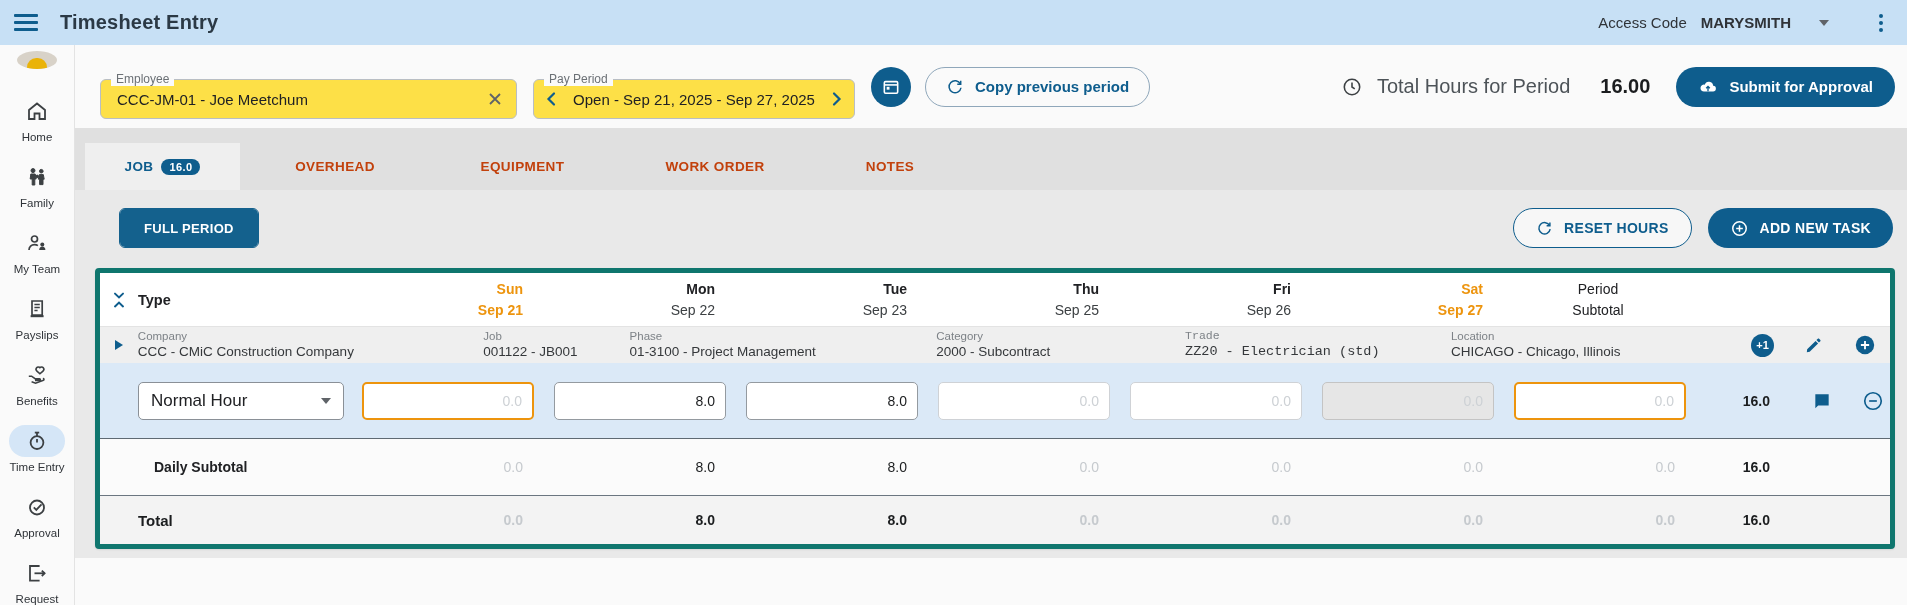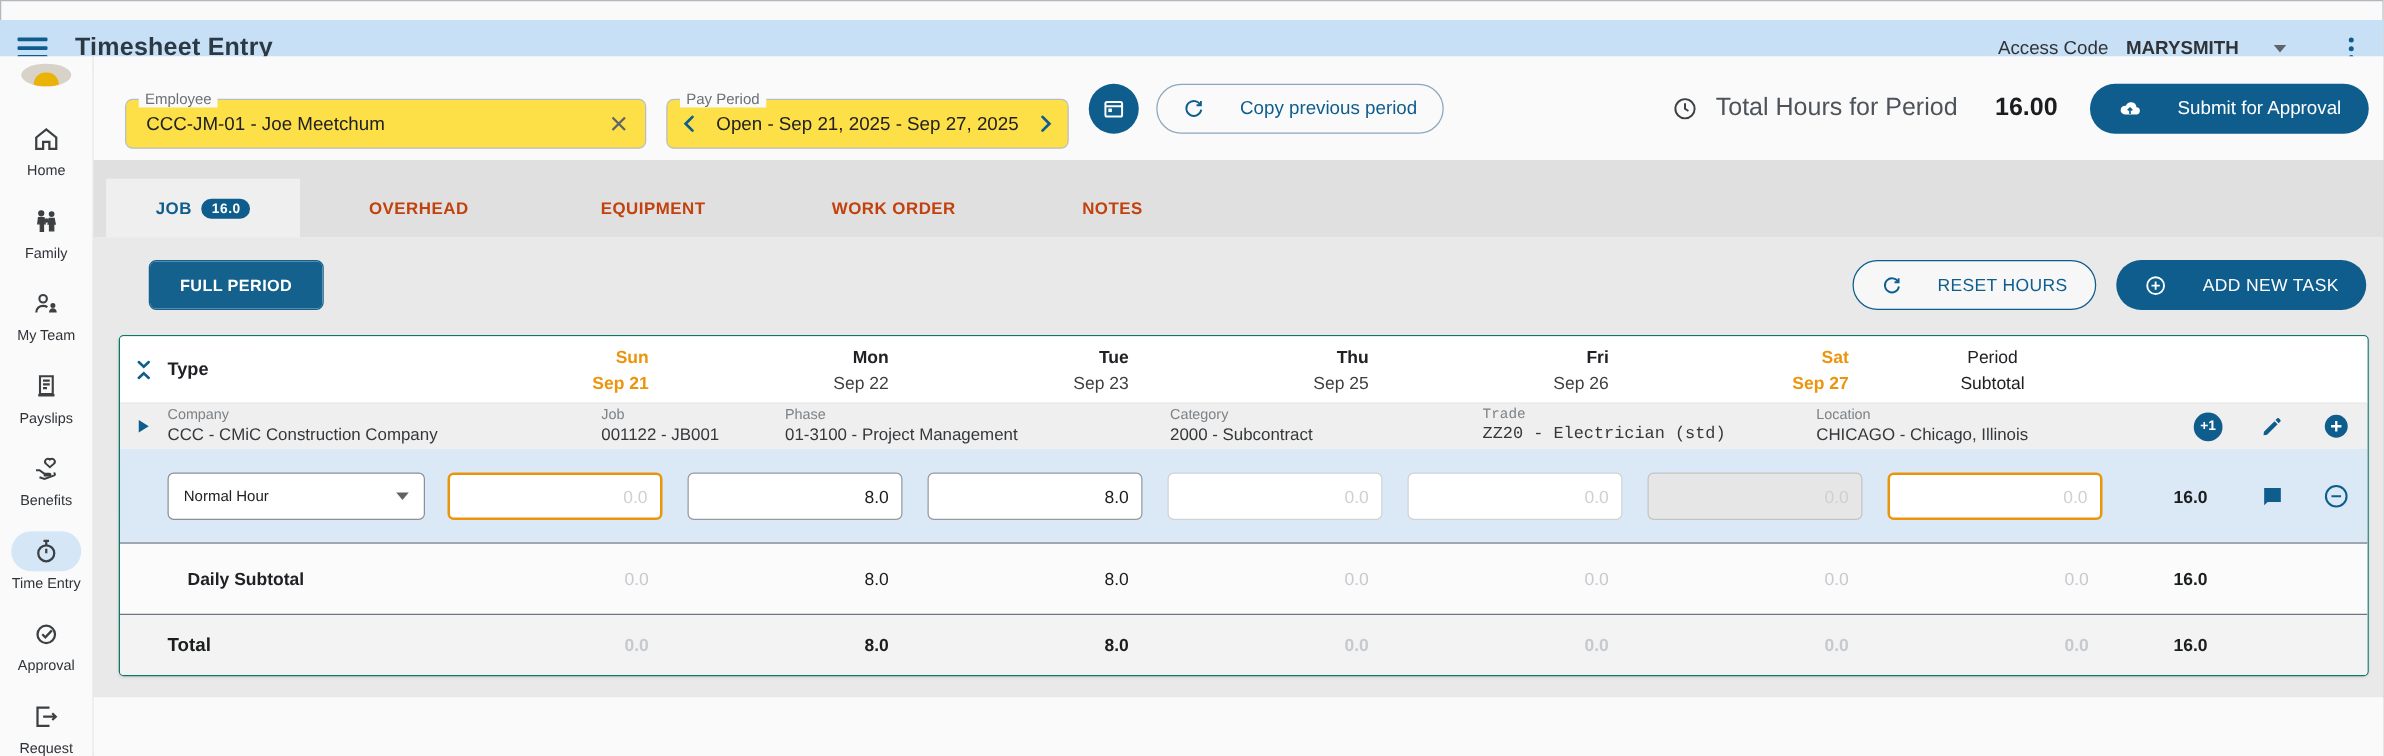--- a/index.html
+++ b/index.html
@@ -1,21 +1,21 @@
 <!DOCTYPE html>
 <html><head>
 <meta charset="utf-8">
 <style>
   *{margin:0;padding:0;box-sizing:border-box;}
   html,body{width:1907px;height:605px;}
   body{font-family:"Liberation Sans","DejaVu Sans",sans-serif;background:#fafafa;color:#212121;}
   .screen{position:relative;width:1907px;height:605px;overflow:hidden;background:#fafafa;box-shadow:inset 0 0 0 1px #b3b8be;}
 
   
-  .topbar{position:absolute;left:0;top:16px;width:1907px;height:45px;background:#c7e0f5;display:flex;align-items:center;padding:0 14px;}
+  .topbar{position:absolute;left:0;top:0;width:1907px;height:45px;background:#c7e0f5;display:flex;align-items:center;padding:0 14px;}
   .hamburger{width:24px;height:24px;display:flex;flex-direction:column;justify-content:center;gap:4px;cursor:pointer;}
   .hamburger span{display:block;height:3px;background:#0e5d8d;border-radius:1px;}
   .app-title{font-size:20px;font-weight:700;color:#2b3945;margin-left:22px;letter-spacing:.2px;}
   .topbar .spacer{flex:1;}
   .access{display:flex;align-items:center;gap:14px;font-size:15px;color:#2f3338;}
   .access .val{font-weight:700;}
   .caret{width:0;height:0;border-left:5px solid transparent;border-right:5px solid transparent;border-top:6px solid #5f6368;display:inline-block;}
   .kebab{width:24px;height:24px;margin-left:40px;display:flex;flex-direction:column;align-items:center;justify-content:center;gap:3px;cursor:pointer;}
   .kebab i{width:4px;height:4px;border-radius:50%;background:#0e5d8d;display:block;}
 
@@ -34,21 +34,21 @@
   .main{position:absolute;left:75px;top:45px;width:1832px;height:560px;display:flex;flex-direction:column;}
   .toolbar{height:83px;background:#fafafa;display:flex;align-items:center;padding-left:25px;}
   .field{position:relative;height:40px;border:1px solid #b9bec4;border-radius:6px;background:#fde047;display:flex;align-items:center;margin-top:25px;}
   .field .flabel{position:absolute;top:-8px;left:10px;background:#fafafa;padding:0 5px;font-size:12px;color:#6b7075;}
   .employee{width:417px;padding:0 12px 0 16px;}
   .employee .fval{flex:1;font-size:15px;color:#202124;}
   .payperiod{width:322px;margin-left:16px;padding:0 10px;justify-content:space-between;}
   .payperiod .fval{font-size:15px;color:#202124;}
   .iconbtn{border:none;cursor:pointer;display:flex;align-items:center;justify-content:center;background:transparent;}
   .cal-btn{width:40px;height:40px;border-radius:50%;background:#0e5d8d;margin-left:16px;}
-  .pill-btn{height:40px;border-radius:20px;display:flex;align-items:center;gap:28px;cursor:pointer;font-weight:400;}
+  .pill-btn{height:40px;border-radius:20px;display:flex;align-items:center;gap:11px;cursor:pointer;font-weight:700;}
   .copy-btn{margin-left:14px;padding:0 20px;border:1px solid #8fa7ba;background:#fafafa;color:#0e5d8d;font-size:15px;}
   .totals{display:flex;align-items:center;margin-left:auto;}
   .totals .tlabel{font-size:20px;color:#4d5358;margin-left:14px;}
   .totals .tval{font-size:20px;font-weight:700;color:#1b1d1f;margin-left:30px;}
   .submit-btn{margin-left:26px;margin-right:12px;padding:0 22px;background:#0e5d8d;border:none;color:#fff;font-size:15px;}
 
   
   .tabstrip{height:62px;background:#e0e0e0;display:flex;align-items:flex-end;padding-left:10px;}
   .tab{height:47px;display:flex;align-items:center;justify-content:center;gap:8px;font-size:13.5px;font-weight:700;letter-spacing:.4px;color:#c2410c;cursor:pointer;}
   .tab.active{background:#efefef;color:#0e5d8d;}
@@ -58,42 +58,42 @@
   .content{height:368px;background:#e9e9e9;padding:18px 0 0 20px;}
   .content-row{display:flex;align-items:center;padding-left:24px;}
   .toggle{display:flex;border-radius:6px;overflow:hidden;border:1px solid #14618d;}
   .toggle .opt{height:38px;display:flex;align-items:center;justify-content:center;font-size:13px;font-weight:700;letter-spacing:.3px;cursor:pointer;padding:0 24px;color:#0e5d8d;background:#fcfcfc;}
   .toggle .opt.active{background:#14618d;color:#fff;}
   .right-actions{margin-left:auto;display:flex;gap:16px;margin-right:14px;}
   .reset-btn{padding:0 22px;border:1.5px solid #0e5d8d;background:#f7f7f7;color:#0e5d8d;font-size:14px;letter-spacing:.3px;}
   .add-btn{padding:0 22px;border:none;background:#0e5d8d;color:#fff;font-size:14px;letter-spacing:.3px;}
 
   
-  .card{margin-top:20px;width:1800px;background:#fff;border:1px solid #0f766e;border-radius:4px;overflow:hidden;box-shadow:0 1px 2px rgba(0,0,0,.08);}
+  .card{margin-top:20px;width:1800px;background:#fff;border:5px solid #0f766e;border-radius:4px;overflow:hidden;box-shadow:0 1px 2px rgba(0,0,0,.08);}
   .grid{display:grid;grid-template-columns:38px 212px repeat(7,192px) 81px 123px;align-items:center;}
   .thead{height:54px;border-bottom:1px solid #e3e3e3;background:#fff;}
   .type-h{font-size:14.5px;font-weight:700;color:#202124;}
   .day-head{text-align:right;padding-right:19px;font-size:14px;line-height:1.45;}
   .day-head .dname{font-weight:700;color:#202124;}
   .day-head .date{font-weight:400;color:#3c4043;}
   .day-head.weekend .dname,.day-head.weekend .date{color:#ed940d;font-weight:700;}
   .psub-h{text-align:center;font-size:14px;color:#202124;line-height:1.45;}
   .collapse-ic{display:flex;justify-content:center;}
 
   .task-row{height:36px;background:#efefef;display:flex;align-items:center;}
   .task-row .expander{width:38px;display:flex;justify-content:center;}
   .tfield{display:flex;flex-direction:column;justify-content:center;line-height:1.25;}
   .tfield .tl{font-size:11.5px;color:#7d8287;}
   .tfield .tv{font-size:13.5px;color:#35383b;}
   .w-company{width:347px;} .w-job{width:147px;} .w-phase{width:308px;} .w-cat{width:250px;} .w-trade{width:267px;font-family:Liberation Mono, monospace;} .w-loc{width:271px;}
   .task-actions{width:170px;display:flex;justify-content:flex-end;align-items:center;gap:30px;padding-right:14px;}
   .badge-plus1{min-width:23px;height:23px;border-radius:12px;background:#0e5d8d;color:#fff;font-size:11px;font-weight:700;display:flex;align-items:center;justify-content:center;padding:0 3px;}
 
   .entry-row{height:76px;background:#dbe9f7;border-bottom:1px solid #5f6a73;}
-  .type-select{height:38px;margin-right:6px;border:1px solid #8a9097;border-radius:5px;background:#fff;display:flex;align-items:center;justify-content:space-between;padding:0 12px;font-size:12px;color:#202124;cursor:pointer;}
+  .type-select{height:38px;margin-right:6px;border:1px solid #8a9097;border-radius:5px;background:#fff;display:flex;align-items:center;justify-content:space-between;padding:0 12px;font-size:17px;color:#202124;cursor:pointer;}
   .hour-input{height:38px;width:calc(100% - 20px);margin:0 8px 0 12px;border:1px solid #cfd2d6;border-radius:5px;background:#fff;text-align:right;padding:0 10px;font-size:14px;color:#1b1d1f;outline:none;font-family:inherit;}
   .hour-input::placeholder{color:#cdd1d5;}
   .hour-input.weekend{border:2px solid #ed940d;}
   .hour-input.filled{border-color:#949aa0;}
   .hour-input.disabled{background:#e6e6e6;border-color:#c4c4c4;}
   .entry-sub{text-align:right;padding-right:5px;font-size:14px;font-weight:700;color:#1b1d1f;}
   .entry-actions{display:flex;justify-content:flex-end;align-items:center;gap:30px;padding-right:14px;}
 
   .sub-row{height:57px;background:#fbfbfb;border-bottom:1px solid #6b7680;}
   .sub-row .rlabel{grid-column:2;font-size:14px;font-weight:700;color:#202124;padding-left:16px;}

